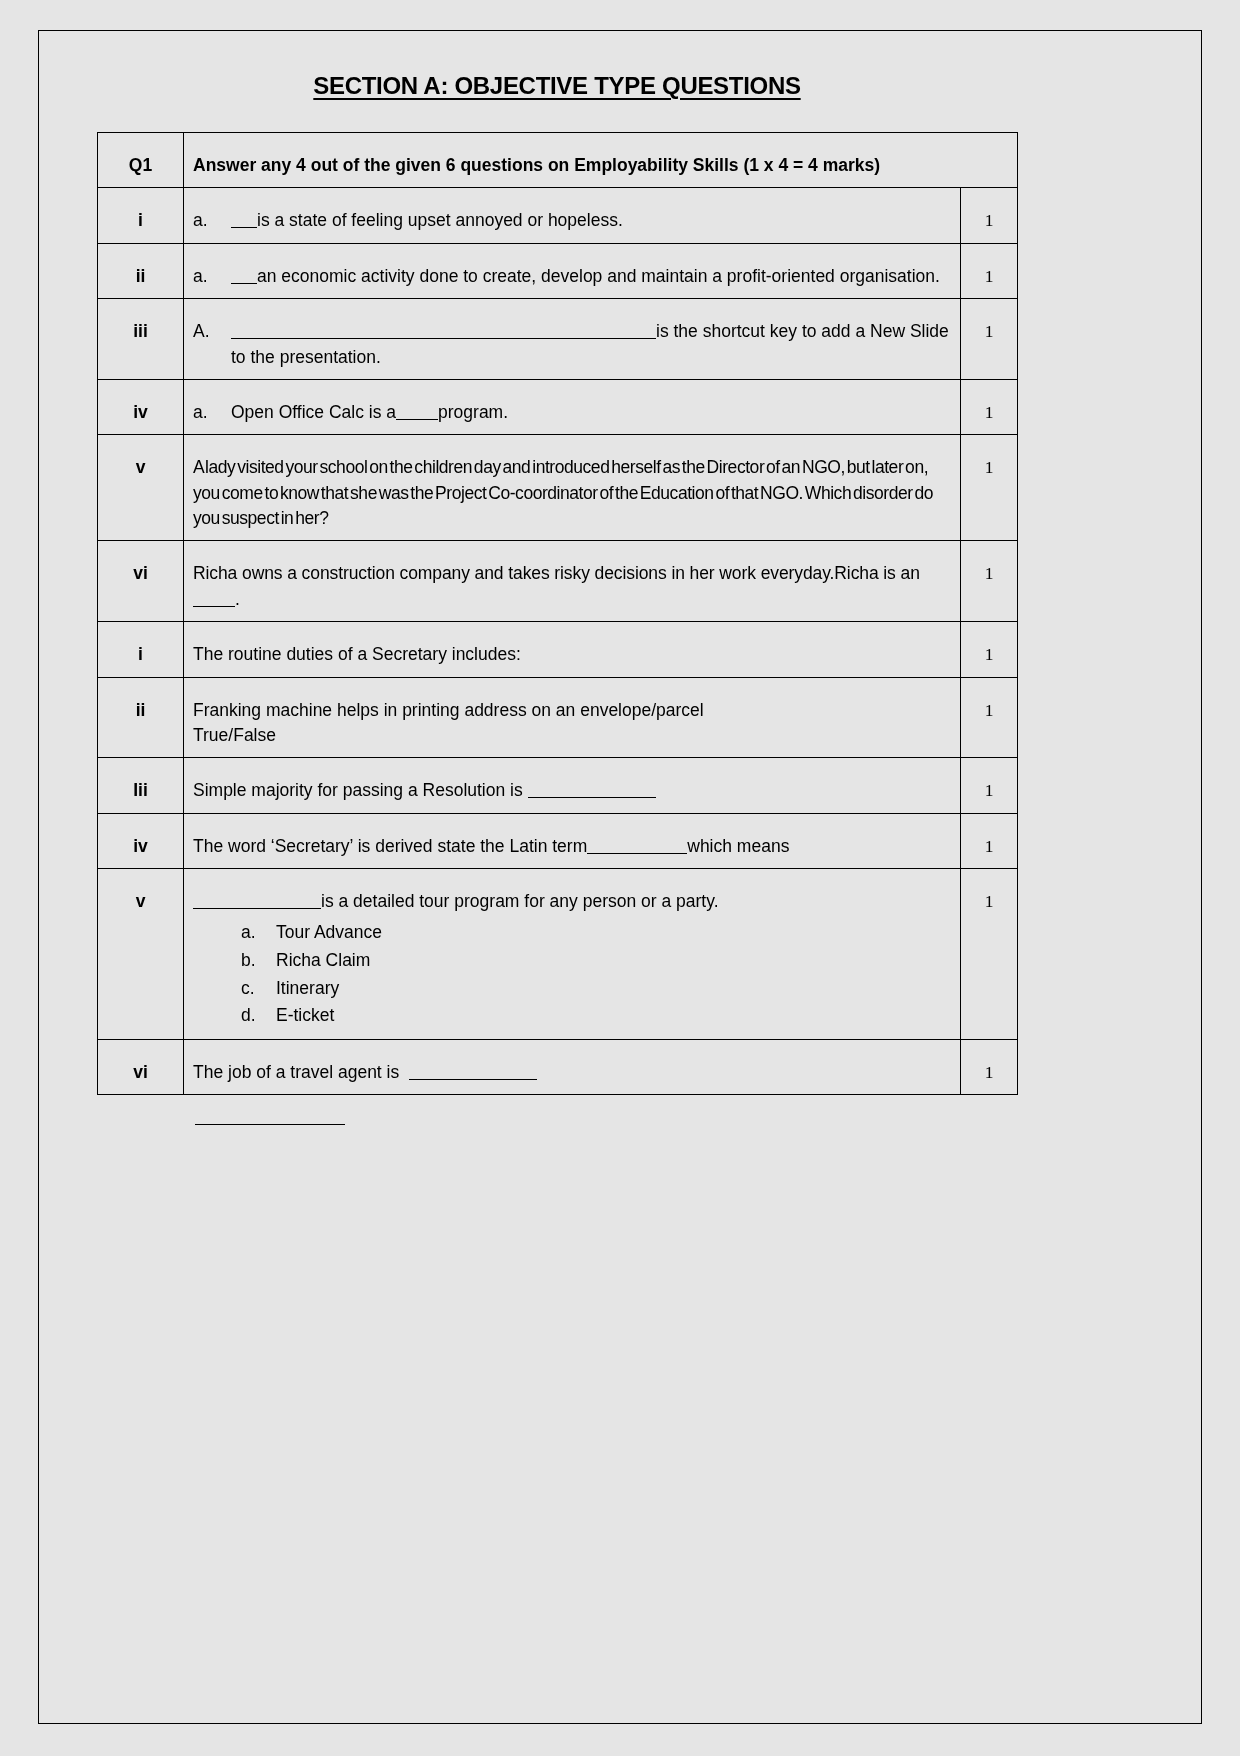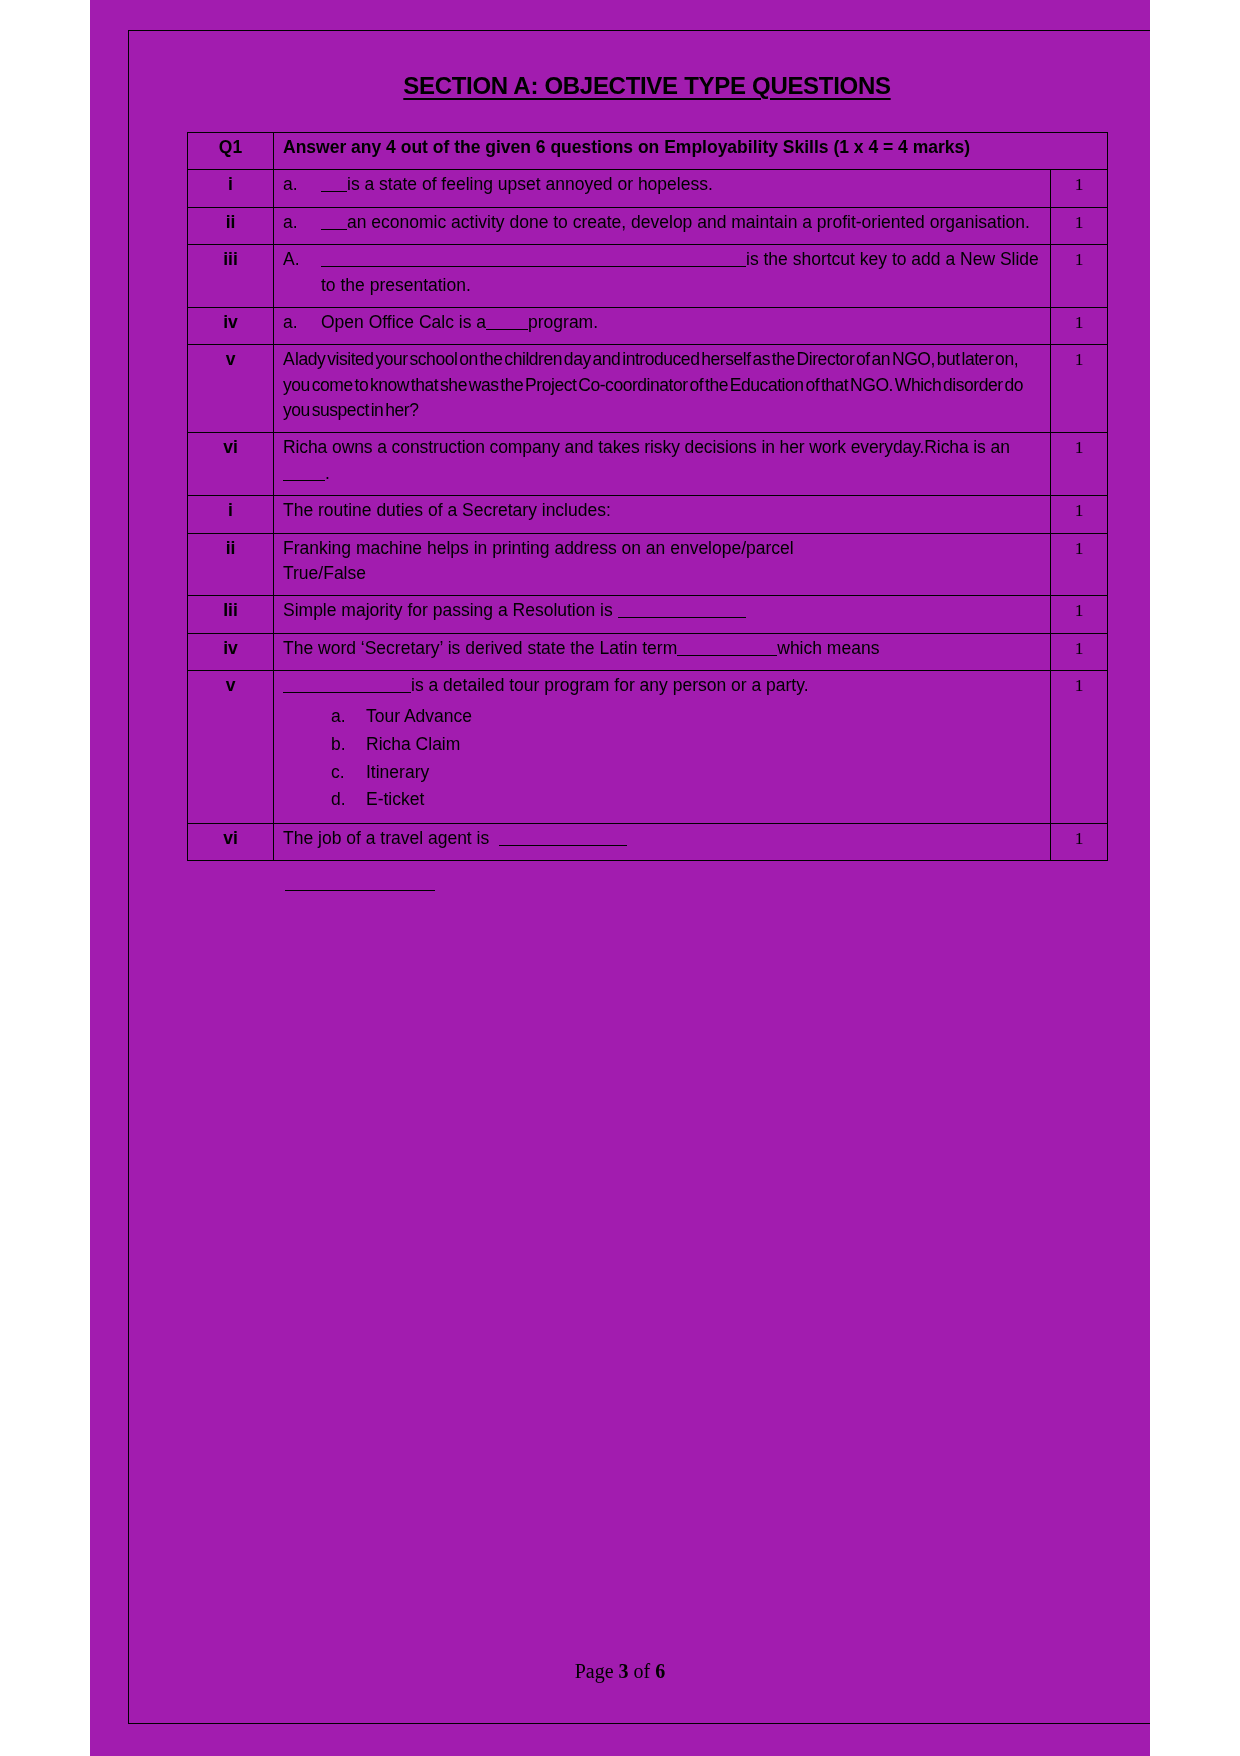--- a/index.html
+++ b/index.html
@@ -7,24 +7,24 @@
     margin: 0;
     padding: 0;
     background: #ffffff;
   }
   body {
     font-family: "Liberation Sans", sans-serif;
     color: #000000;
   }
   .page {
     position: relative;
-    width: 1060px;
+    width: 1240px;
     height: 1756px;
     box-sizing: border-box;
-    background: #a21caf;
+    background: #e5e5e5;
     margin: 0 auto;
     overflow: hidden;
   }
   .page-border {
     position: absolute;
     left: 38px;
     top: 30px;
     width: 1164px;
     height: 1694px;
     border: 1px solid #000;
@@ -48,21 +48,21 @@
     text-underline-offset: 4px;
   }
   table.qtable {
     border-collapse: collapse;
     width: 920px;
     table-layout: fixed;
   }
   table.qtable td {
     border: 1px solid #000;
     vertical-align: top;
-    padding: 2px 9px 9px 9px;
+    padding: 20px 9px 9px 9px;
     font-size: 17.5px;
     line-height: 1.45;
   }
   col.c-num { width: 86px; }
   col.c-body { width: 777px; }
   col.c-marks { width: 57px; }
 
   td.num {
     text-align: center;
     font-weight: bold;
@@ -324,16 +324,13 @@
 
       </tbody>
     </table>
 
     <div class="trailing-blank">
       <span class="blank-stray"></span>
     </div>
 
   </div>
 
-  <div class="footer">
-    <span>Page </span><b>3</b><span> of </span><b>6</b>
-  </div>
 </div>
 
 </body></html>

